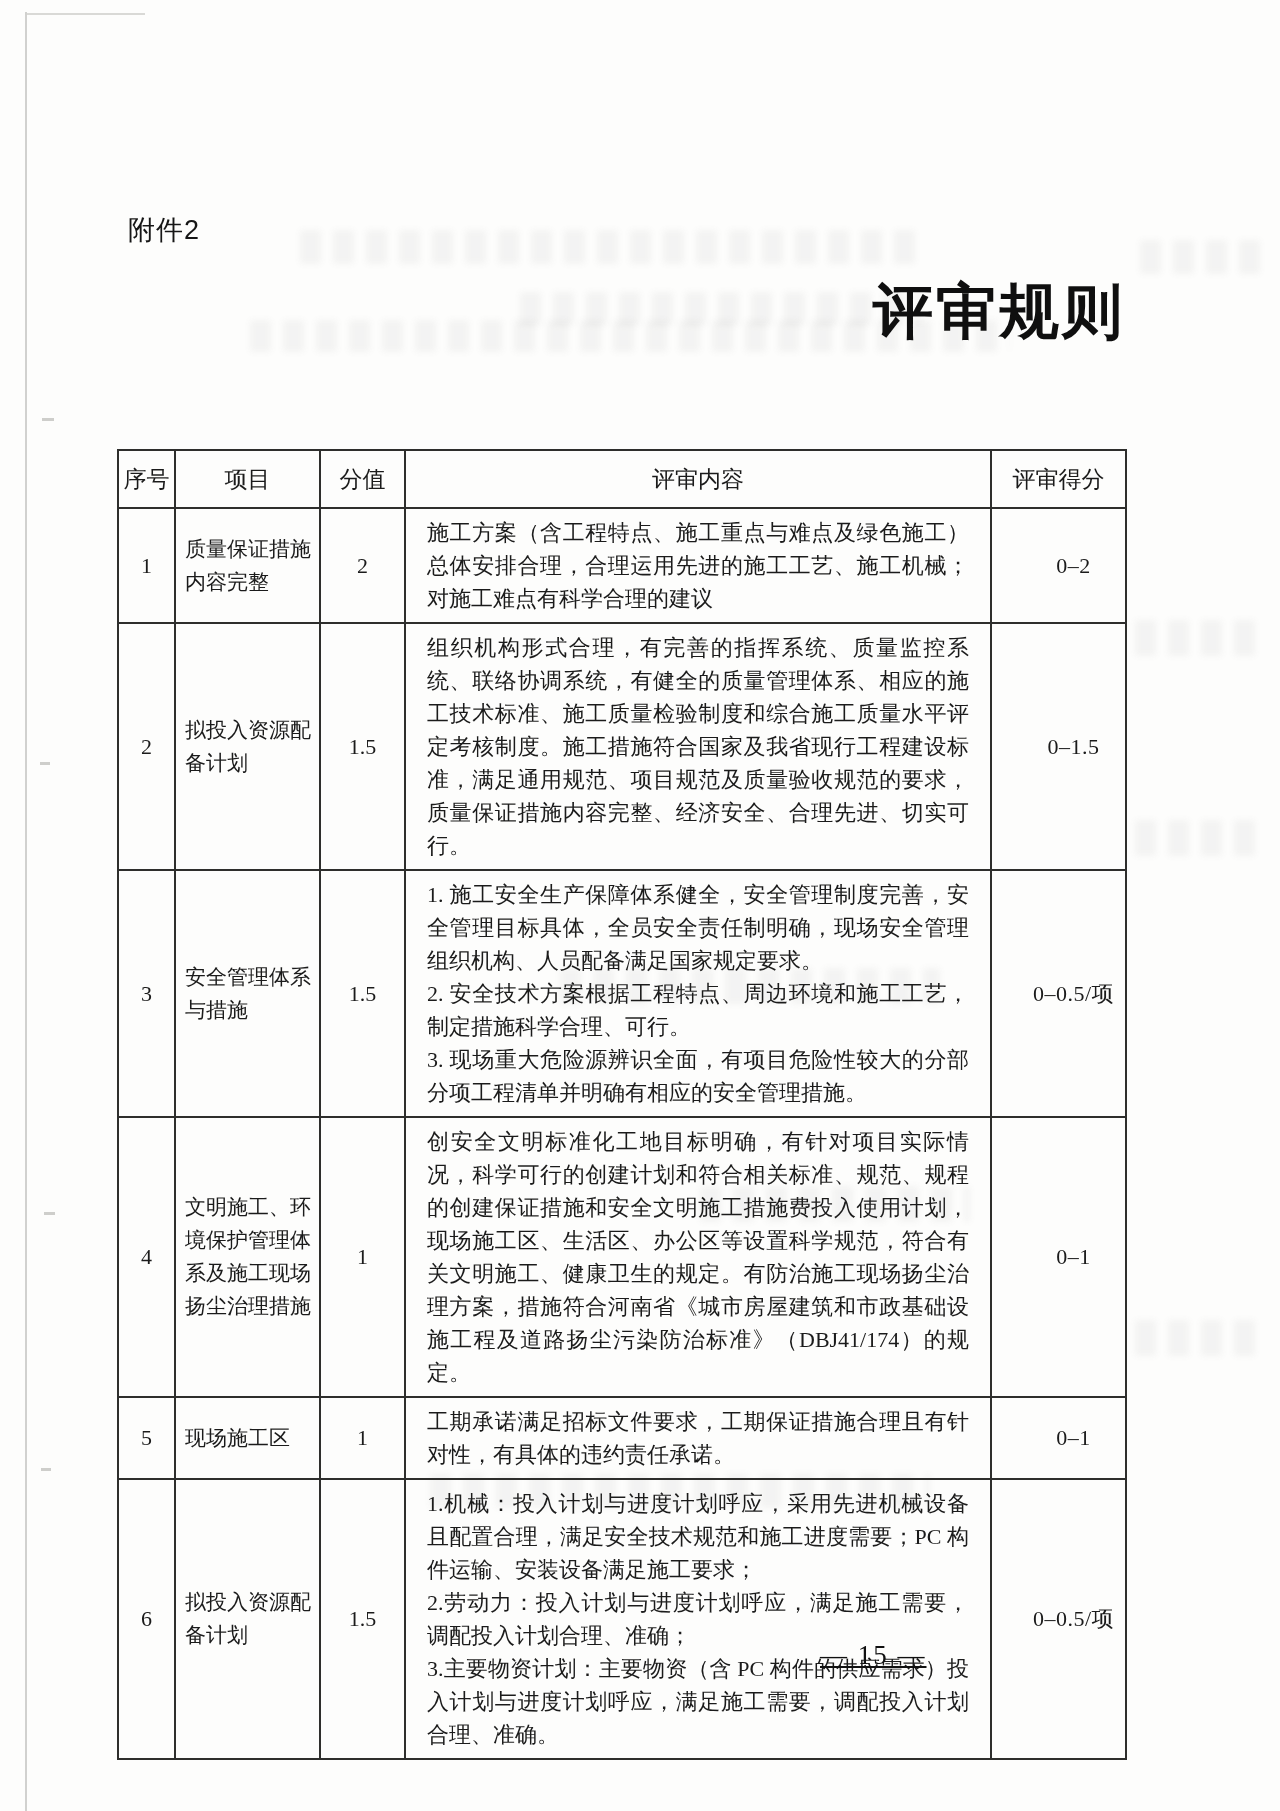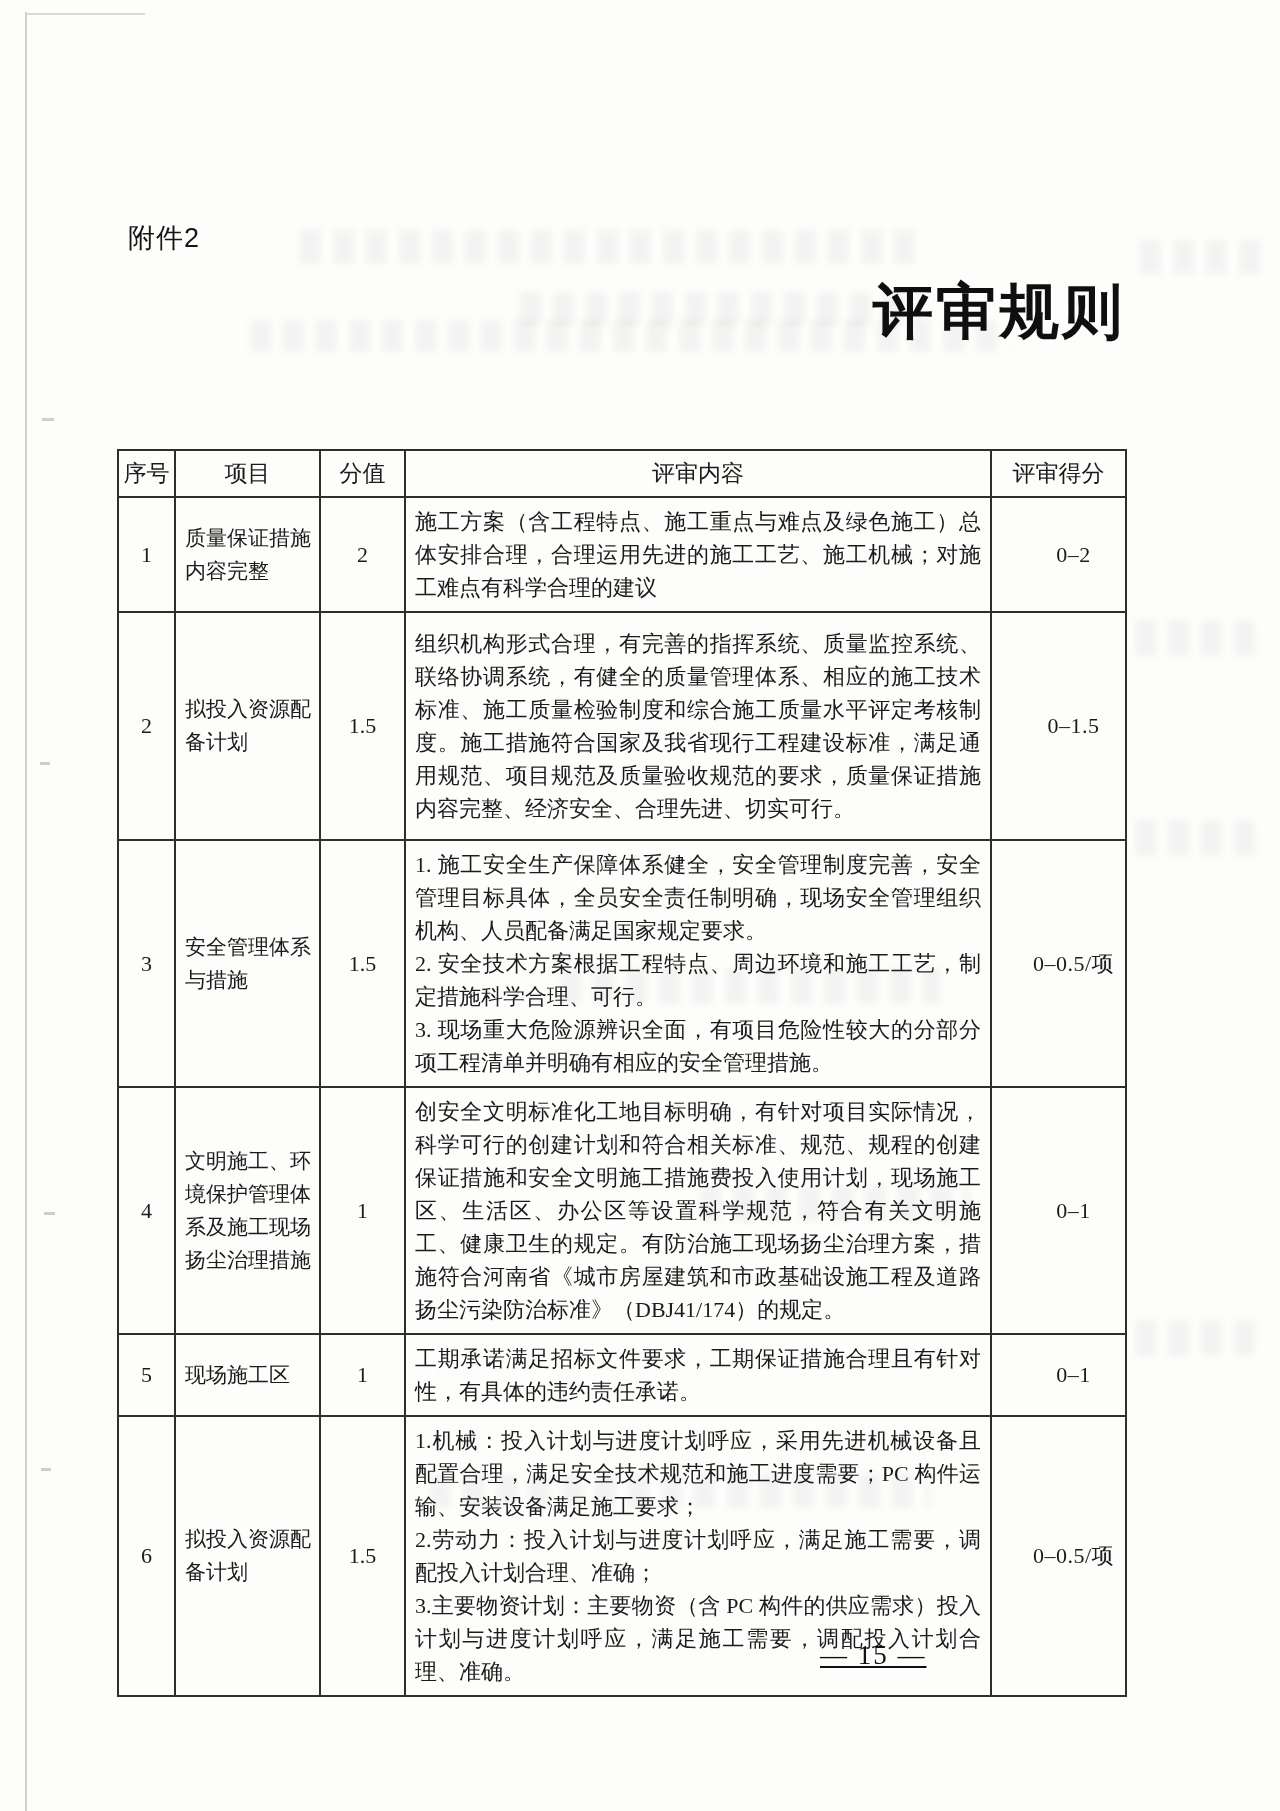--- a/index.html
+++ b/index.html
@@ -18,21 +18,21 @@
   .margin-mark{position:absolute;background:#b9b9b6;opacity:.7;}
   
   .artifact{
     position:absolute;
     background:repeating-linear-gradient(90deg, rgba(105,105,105,.45) 0 21px, rgba(105,105,105,0) 21px 33px);
     filter:blur(3px);
     opacity:.14;
     pointer-events:none;
   }
   .attachment{
-    position:absolute;left:128px;top:220px;
+    position:absolute;left:128px;top:212px;
     font-family:"Liberation Sans","DejaVu Sans",sans-serif;
     font-size:27px;letter-spacing:1px;color:#161616;
   }
   .doc-title{
     position:absolute;left:117px;top:272px;width:1008px;
     text-align:right;
     font-size:60px;font-weight:bold;letter-spacing:3px;color:#0f0f0f;
     font-family:"Liberation Serif","DejaVu Serif",serif;
   }
   .section-heading{
@@ -46,33 +46,33 @@
     border-collapse:collapse;
     table-layout:fixed;
     font-size:22px;
     color:#1b1b1b;
   }
   table.eval th,table.eval td{
     border:2px solid #2e2e2c;
     vertical-align:middle;
     font-weight:normal;
   }
-  tr.hdr{height:47px;padding-left:18px;}
+  tr.hdr{height:58px;padding-left:18px;}
   tr.r1{height:108px;}
   tr.r2{height:228px;}
   tr.r3{height:209px;}
   tr.r4{height:246px;}
   tr.r5{height:81px;}
   tr.r6{height:228px;}
   th.h{padding:2px 2px;text-align:center;font-size:23px;line-height:27px;}
   td.c-no{ text-align:center;font-size:22px;}
   td.c-item{padding:4px 4px 4px 9px;font-size:21px;line-height:33px;text-align:left;}
   td.c-score{text-align:center;font-size:22px;}
   td.c-content{
-    padding:7px 9px;
+    padding:7px 21px;
     font-size:22px;line-height:33px;
     text-align:justify;text-justify:inter-ideograph;
     white-space:pre-line;
     word-break:break-all;
   }
   td.c-result{text-align:center;font-size:22px;letter-spacing:.5px;padding-left:31px;}
   .page-number{
     position:absolute;left:820px;top:1640px;
     font-size:27px;letter-spacing:2px;color:#101010;text-decoration:underline;
   }

